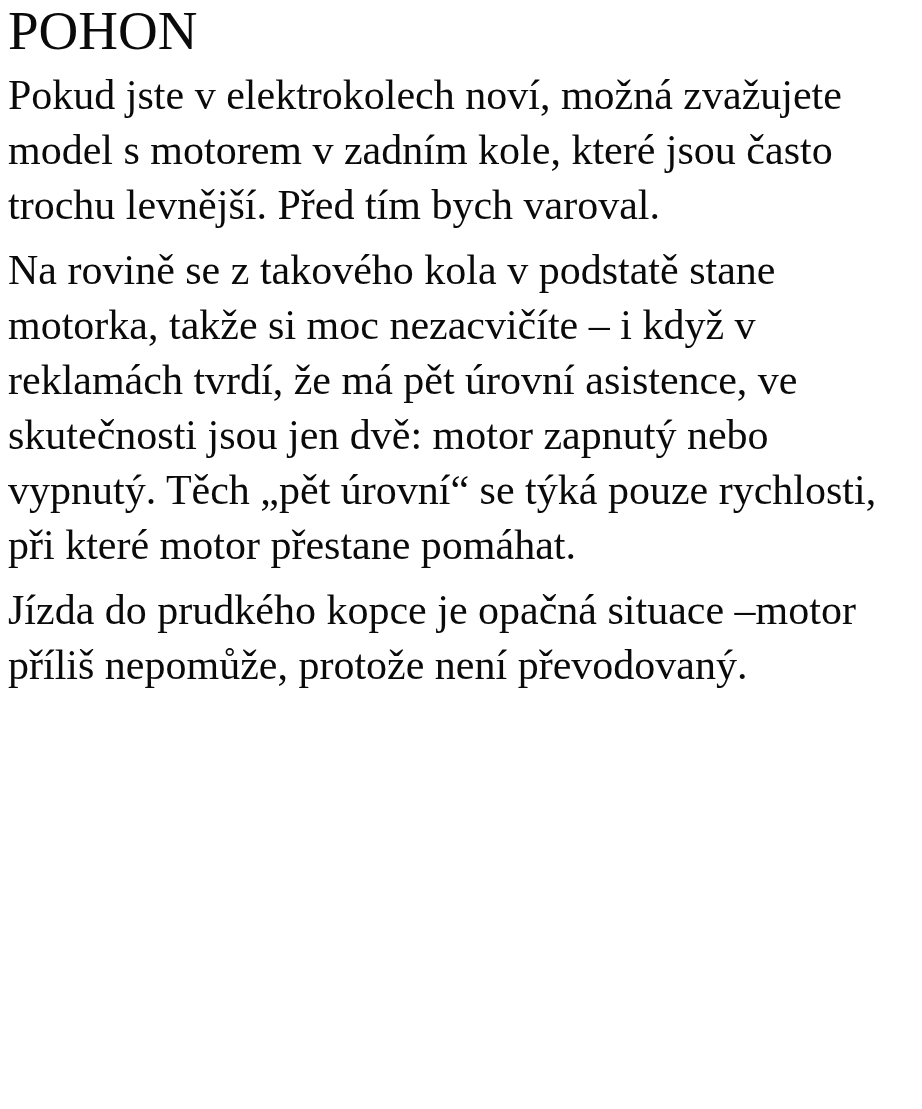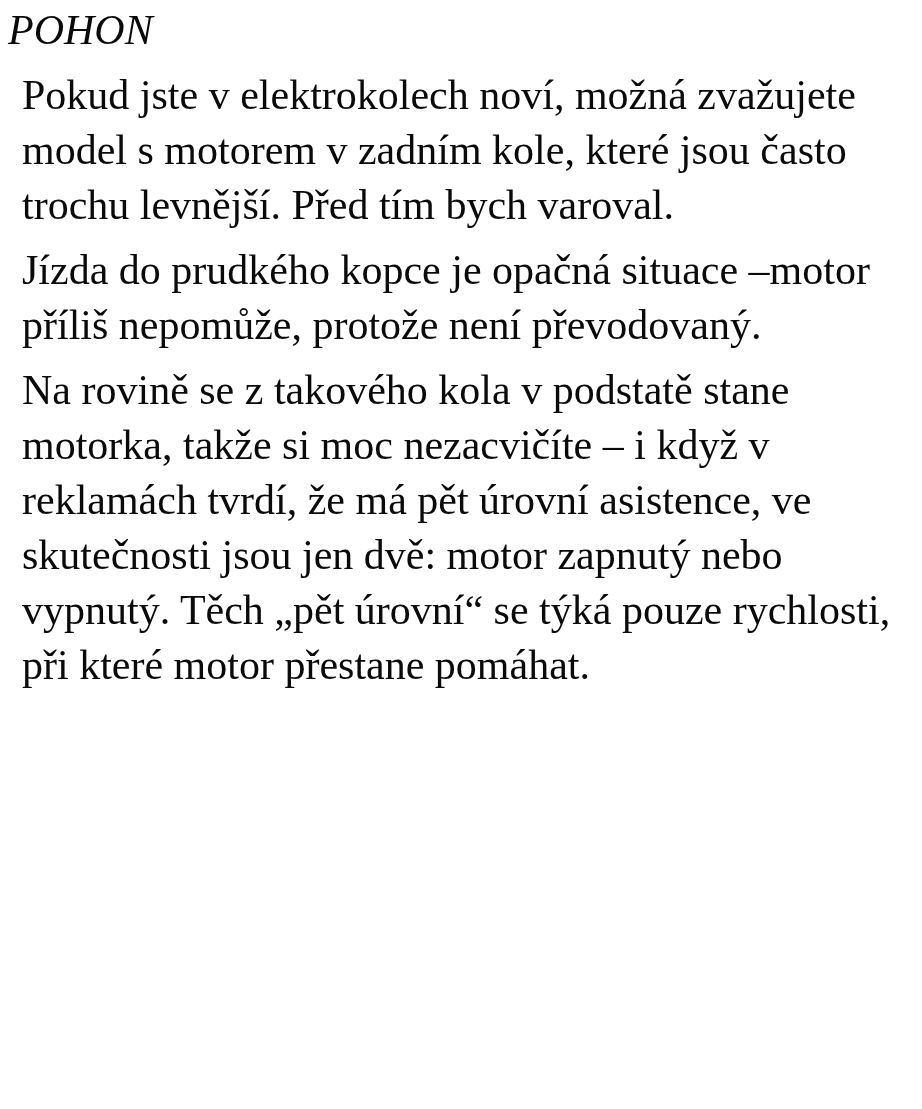--- a/index.html
+++ b/index.html
@@ -17,48 +17,47 @@
       padding: 3px 10px 0 8px;
       font-family: "Liberation Serif", "DejaVu Serif", serif;
       font-size: 42px;
       line-height: 55px;
       color: #0a0a0a;
       background: #ffffff;
     }
     .heading {
       margin: 0;
       font-weight: normal;
-      font-size: 42px;
+      font-size: 55px;
       line-height: 55px;
       white-space: pre-line;
-      font-style: italic;
     }
     .para {
-      margin: 10px 0 0 14px;
+      margin: 10px 0 0 0;
       white-space: pre-line;
       overflow-wrap: break-word;
     }
     .gap-before {
       margin-top: 72px;
     }
   </style>
 </head>
 <body>
 
 <div class="doc">
   <div class="heading">POHON</div>
 
   <div class="para">Pokud jste v elektrokolech noví, možná zvažujete
 model s motorem v zadním kole, které jsou často
 trochu levnější. Před tím bych varoval.</div>
 
-  <div class="para">Jízda do prudkého kopce je opačná situace –motor
-příliš nepomůže, protože není převodovaný.</div>
-
   <div class="para">Na rovině se z takového kola v podstatě stane
 motorka, takže si moc nezacvičíte – i když v
 reklamách tvrdí, že má pět úrovní asistence, ve
 skutečnosti jsou jen dvě: motor zapnutý nebo
 vypnutý. Těch „pět úrovní“ se týká pouze rychlosti,
 při které motor přestane pomáhat.</div>
 
+  <div class="para">Jízda do prudkého kopce je opačná situace –motor
+příliš nepomůže, protože není převodovaný.</div>
+
 
 </div>
 
 </body></html>

